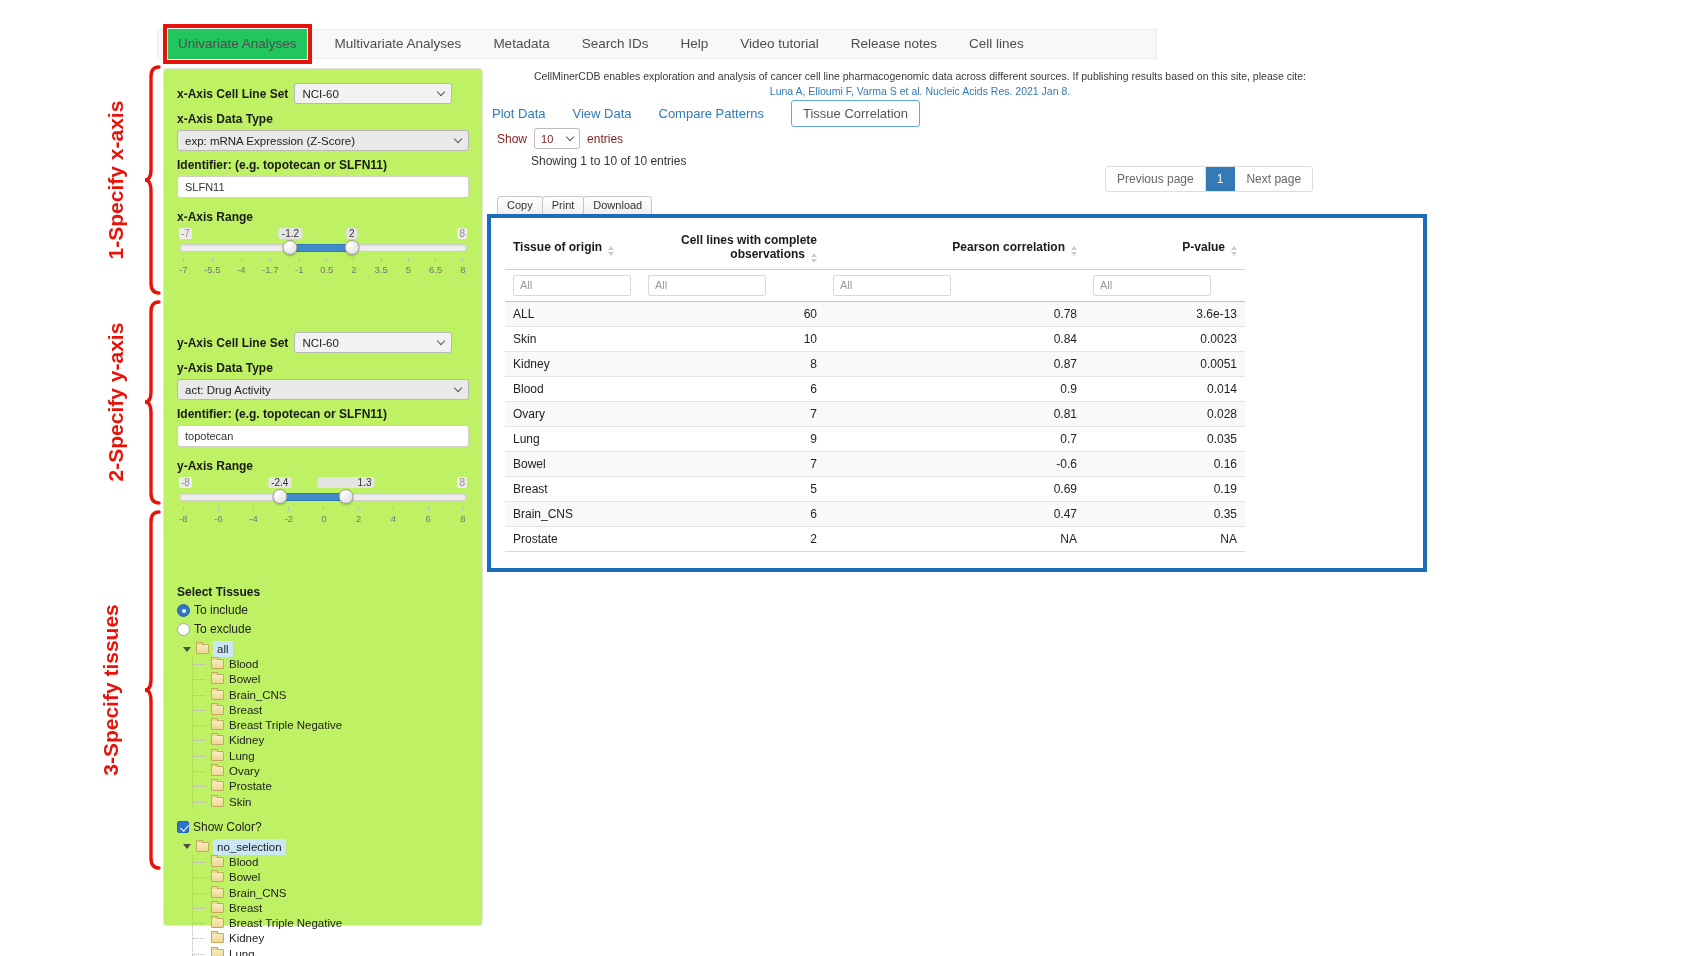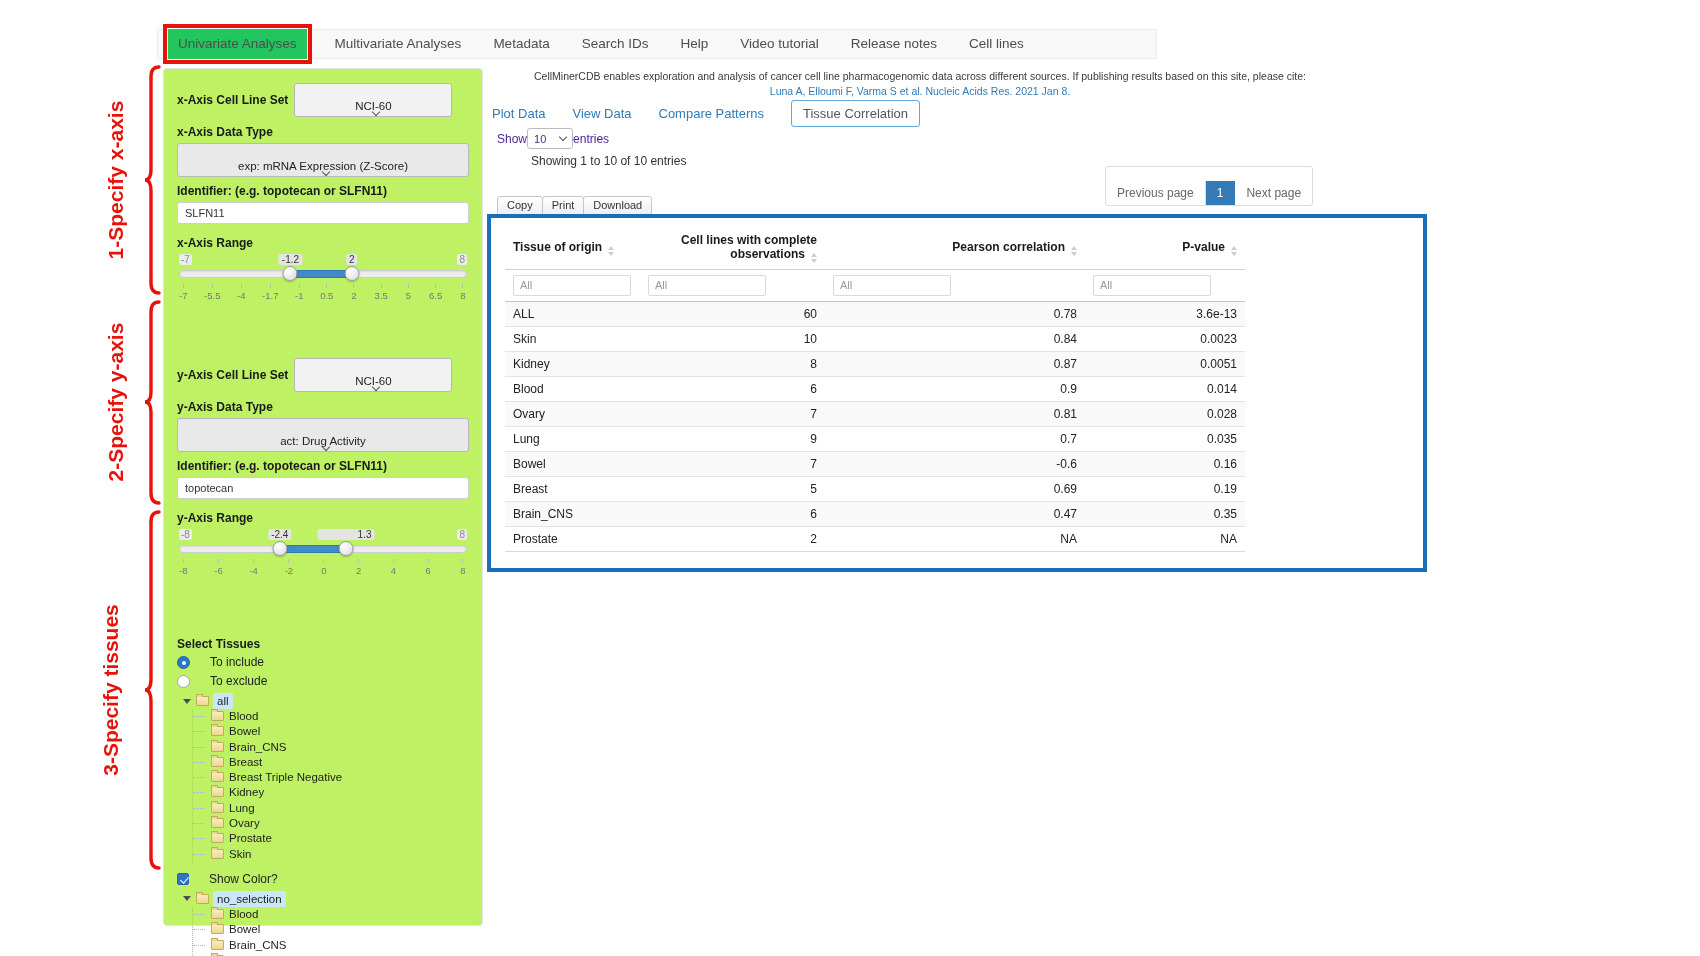--- a/index.html
+++ b/index.html
@@ -16,21 +16,21 @@
   .vlabel { position:absolute; transform:translate(-50%,-50%) rotate(-90deg);
             color:#e8120b; font-weight:bold; font-size:21px; white-space:nowrap; }
   .bracket { position:absolute; }
 
   
   .sidebar { position:absolute; left:163px; top:68px; width:320px; height:858px;
              background:#bef264; border:1px solid #e3e3e3; border-radius:4px; padding:14px 13px; }
   .lbl { font-size:12px; font-weight:bold; color:#1a1a1a; margin-bottom:4px; }
   .inline-row { display:flex; align-items:center; gap:6px; margin-bottom:8px; }
   .select { background:#ececec; border:1px solid #b8b8b8; border-radius:3px; height:21px;
-            display:flex; align-items:center; justify-content:space-between; padding:16px 7px; font-size:11.5px; color:#222;flex-direction:column; }
+            display:flex; align-items:center; justify-content:space-between; padding:4px 7px; font-size:11.5px; color:#222; }
   .select.w150 { width:158px; background:#f2f2f2; }
   .select.full { width:100%; margin-bottom:7px; background:#e9e9e9; }
   .chev { width:6px; height:6px; border-right:1.4px solid #555; border-bottom:1.4px solid #555;
           transform:rotate(45deg); margin-top:-3px; flex:none; margin-left:6px; }
   .text-input { width:100%; height:22px; border:1px solid #cfcfcf; border-radius:3px; background:#fff;
                 font-size:11px; color:#333; padding:0 7px; margin-bottom:9px; font-family:inherit; }
 
   .slider { position:relative; height:52px; margin:2px 2px 30px 2px; }
   .sl-minmax { position:absolute; top:0; font-size:10px; color:#8d8d8d; background:#ececec; padding:0 2px; border-radius:2px; }
   .sl-handle-lab { position:absolute; top:0; font-size:10px; color:#333; background:#e4e4e4; padding:0 3px;
@@ -38,21 +38,21 @@
   .sl-track { position:absolute; top:16px; left:0; right:0; height:8px; background:#eee;
               border:1px solid #cdcdcd; border-radius:4px; box-shadow:inset 0 1px 2px rgba(0,0,0,.08); }
   .sl-bar { position:absolute; top:16px; height:8px; background:#428bca; border:1px solid #3079b0; }
   .sl-handle { position:absolute; top:12px; width:15px; height:15px; border-radius:50%;
                background:radial-gradient(circle at 35% 30%, #fff, #d9d9d9); border:1px solid #9d9d9d;
                transform:translateX(-50%); box-shadow:0 1px 2px rgba(0,0,0,.25); }
   .sl-ticks { position:absolute; left:0; right:0; top:30px; display:flex; justify-content:space-between; }
   .sl-tick { font-size:9.5px; color:#777; text-align:center; min-width:8px; }
   .sl-tick::before { content:''; display:block; width:1px; height:4px; background:#bbb; margin:0 auto 2px auto; }
 
-  .radio-row, .check-row { display:flex; align-items:center; gap:20px; font-size:12px; color:#222; margin-bottom:5px; }
+  .radio-row, .check-row { display:flex; align-items:center; gap:4px; font-size:12px; color:#222; margin-bottom:5px; }
   .radio { width:13px; height:13px; border-radius:50%; border:1px solid #a5a5a5; background:#fff; position:relative; flex:none; }
   .radio.sel { background:#2e74c9; border-color:#2565b5; }
   .radio.sel::after { content:''; position:absolute; left:4px; top:4px; width:4px; height:4px; border-radius:50%; background:#fff; }
   .checkbox { width:12px; height:12px; border-radius:2px; border:1px solid #2565b5; background:#2e74c9; position:relative; flex:none; }
   .checkbox::after { content:''; position:absolute; left:3.5px; top:1px; width:3.5px; height:7px;
                      border-right:1.6px solid #fff; border-bottom:1.6px solid #fff; transform:rotate(40deg); }
 
   
   .tree { margin:2px 0 10px 6px; font-size:11.5px; color:#222; }
   .tree-root { display:flex; align-items:center; gap:4px; line-height:16px; }
@@ -67,27 +67,27 @@
   .tree-item { position:relative; padding-left:18px; line-height:15.3px; display:block; }
   .tree-item::before { content:''; position:absolute; left:0; top:7px; width:12px; border-top:1px dotted #b5b5b5; }
   .tree-item .folder-icon { display:inline-block; vertical-align:-1px; margin-right:5px; }
 
   
   .citation { position:absolute; left:500px; top:70px; width:840px; text-align:center; font-size:10.5px; color:#3a3a3a; }
   .cite-link { position:absolute; left:500px; top:85px; width:840px; text-align:center; font-size:10.5px; color:#337ab7; }
   .view-tabs { position:absolute; left:492px; top:100px; display:flex; align-items:center; gap:27px; }
   .vtab { font-size:13px; color:#337ab7; white-space:nowrap; }
   .vtab.current { color:#555; border:1px solid #5ea8dc; border-radius:3px; padding:5px 11px; background:#fff; }
-  .show-entries { position:absolute; left:497px; top:128px; display:flex; align-items:center; font-size:12px; color:#4c1d95; }
+  .show-entries { position:absolute; left:497px; top:128px; display:flex; align-items:center; gap:7px; font-size:12px; color:#7f1d1d; }
   .mini-select { width:46px; height:21px; border:1px solid #bbb; border-radius:3px; background:#fff;
                  display:flex; align-items:center; justify-content:space-between; padding:0 6px; font-size:11px; }
   .showing-text { position:absolute; left:497px; top:154px; font-size:12px; color:#333;margin-left:34px; }
   .pagination { position:absolute; left:1105px; top:166px; display:flex; border:1px solid #ddd; border-radius:3px;
                 overflow:hidden; font-size:12px; background:#fff; }
-  .page-btn { padding:5px 11px; color:#666; border-right:1px solid #ddd; white-space:nowrap;margin-top:14px; }
+  .page-btn { padding:5px 11px; color:#666; border-right:1px solid #ddd; white-space:nowrap; }
   .page-btn.current { background:#337ab7; color:#fff; border-right:1px solid #337ab7; }
   .page-btn:last-child { border-right:none; }
   .export-group { position:absolute; left:497px; top:196px; display:flex; }
   .export-btn { border:1px solid #c6c6c6; background:linear-gradient(#fff,#efefef); font-size:11px; color:#333;
                 padding:2px 9px 3px 9px; margin-right:-1px; border-radius:3px 3px 0 0; }
 
   .blue-box { position:absolute; left:487px; top:214px; width:940px; height:358px;
               border:4px solid #1b6fba; background:#fff; }
   .dt { border-collapse:collapse; margin:8px 0 0 14px; width:740px; table-layout:fixed;
         font-size:12px; border-bottom:1px solid #d9d9d9; }

